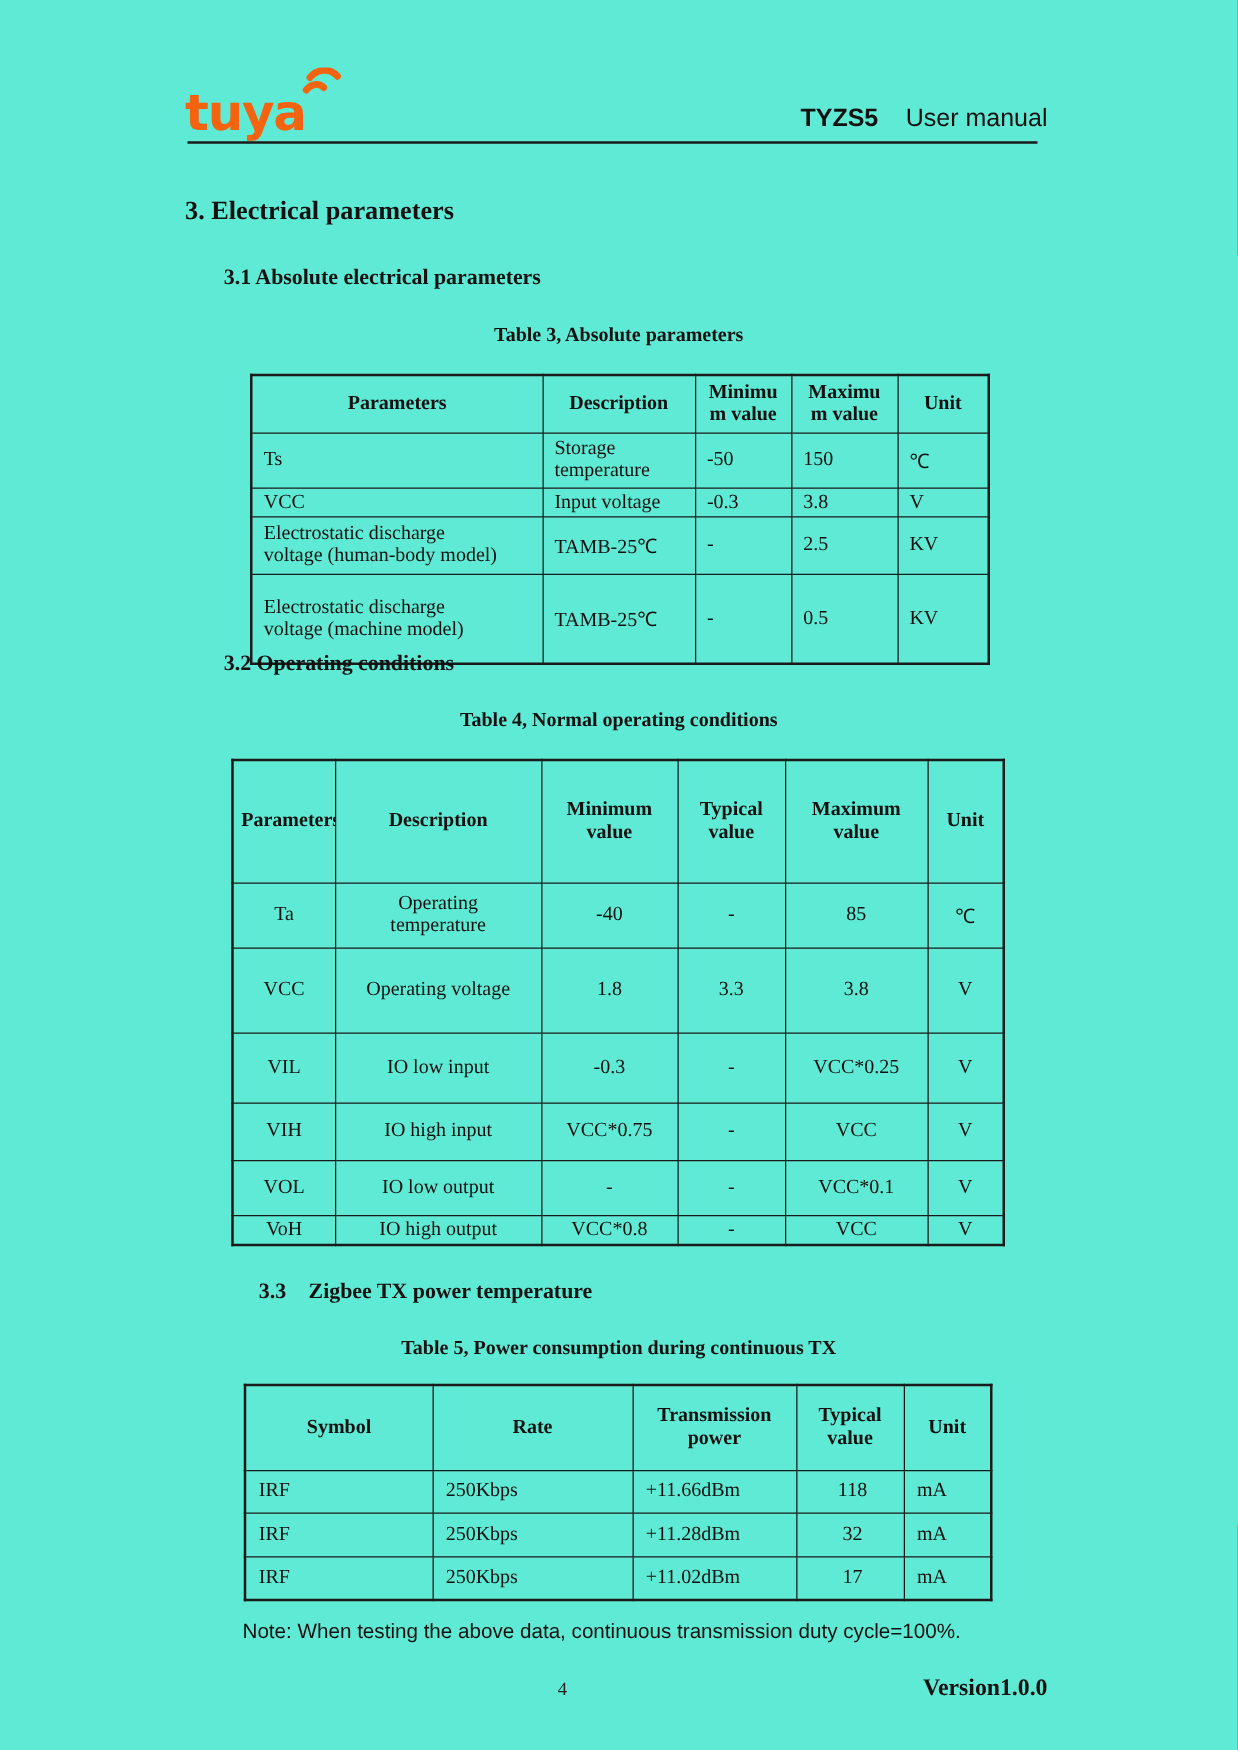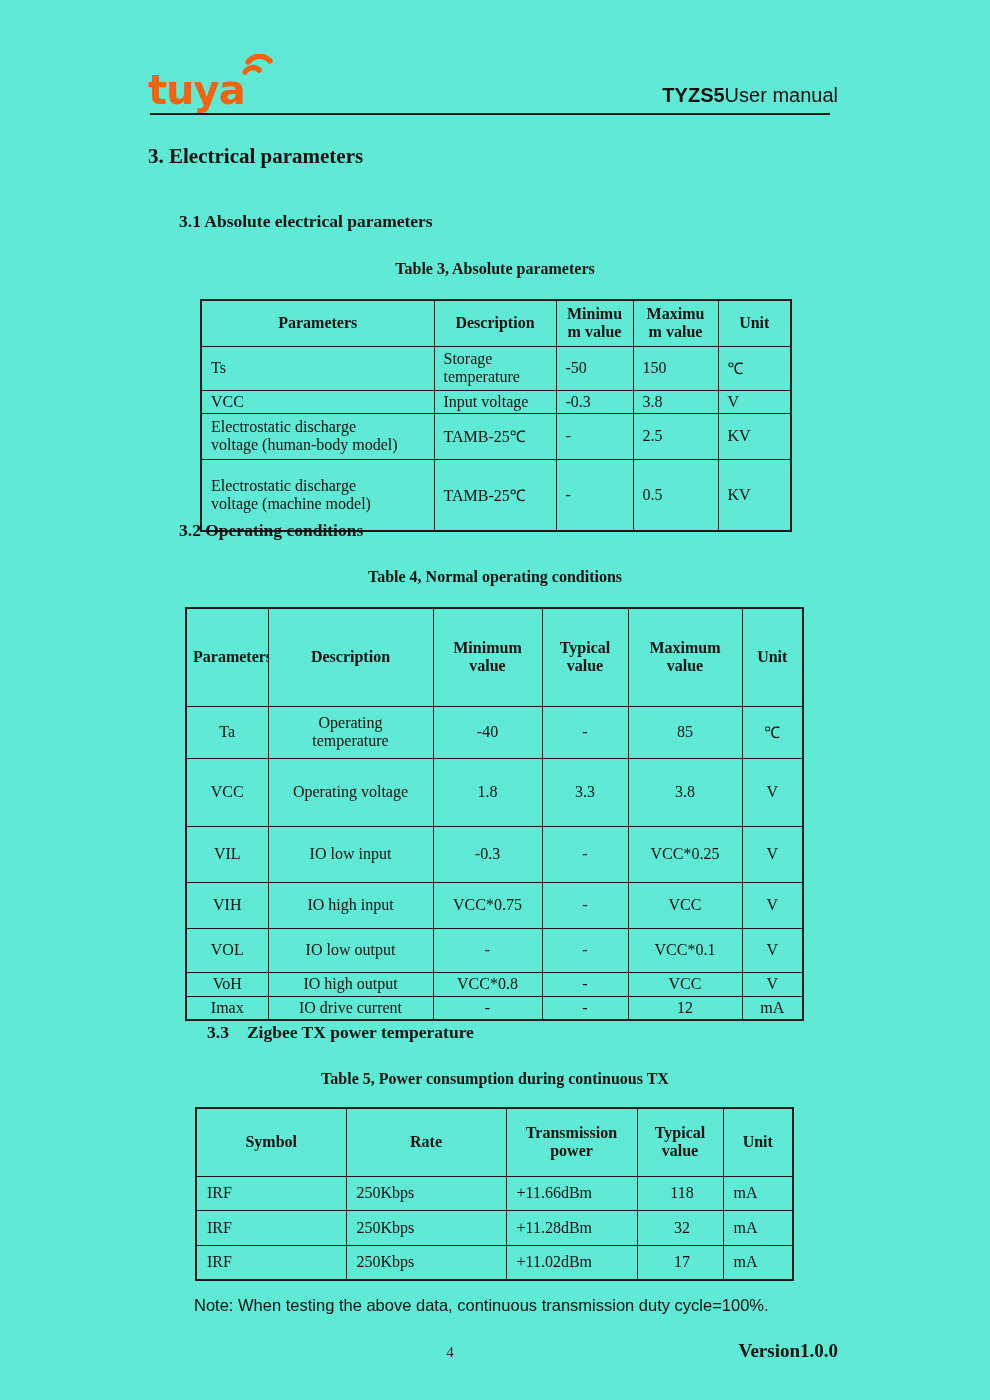--- a/index.html
+++ b/index.html
@@ -10,32 +10,32 @@
     margin:0 auto;
     background:#5eead4;
     color:#111;
     font-family:"Liberation Serif", serif;
     overflow:hidden;
   }
   
   .logo { position:absolute; left:146px; top:54px; }
   .header-right {
     position:absolute; right:152px; top:84px;
-    display:flex; align-items:baseline; 
+    display:flex; align-items:baseline; gap:22px;
     font-family:"Liberation Sans", sans-serif;
     font-size:20px; color:#111;
   }
   .doc-code { font-weight:bold; }
   .header-rule {
     position:absolute; left:150px; top:113px;
     width:680px; height:2px; background:#1a1a1a;
   }
   
   .h-main {
-    position:absolute; left:148px; top:144px;
+    position:absolute; left:148px; top:156px;
     font-size:21px; font-weight:bold;
   }
   .h-sub { position:absolute; font-size:17.5px; font-weight:bold; }
   .h-31 { left:179px; top:211px; }
   .h-32 { left:179px; top:520px; }
   .h-33 { left:207px; top:1022px; }
   .h-33 .num { display:inline-block; margin-right:18px; }
   .tbl-caption {
     position:absolute; left:150px; width:690px;
     text-align:center; font-size:16px; font-weight:bold;
@@ -244,28 +244,20 @@
           <td>V</td>
         </tr>
         <tr>
           <td>VoH</td>
           <td>IO high output</td>
           <td>VCC*0.8</td>
           <td>-</td>
           <td>VCC</td>
           <td>V</td>
         </tr>
-        <tr>
-          <td>Imax</td>
-          <td>IO drive current</td>
-          <td>-</td>
-          <td>-</td>
-          <td>12</td>
-          <td>mA</td>
-        </tr>
       </tbody>
     </table>
 
   <div class="h-sub h-33">
     <span class="num">3.3</span><span>Zigbee TX power temperature</span>
   </div>
   <div class="tbl-caption cap-5">Table 5, Power consumption during continuous TX</div>
   <table class="t5">
     <colgroup>
       <col style="width:150px">

